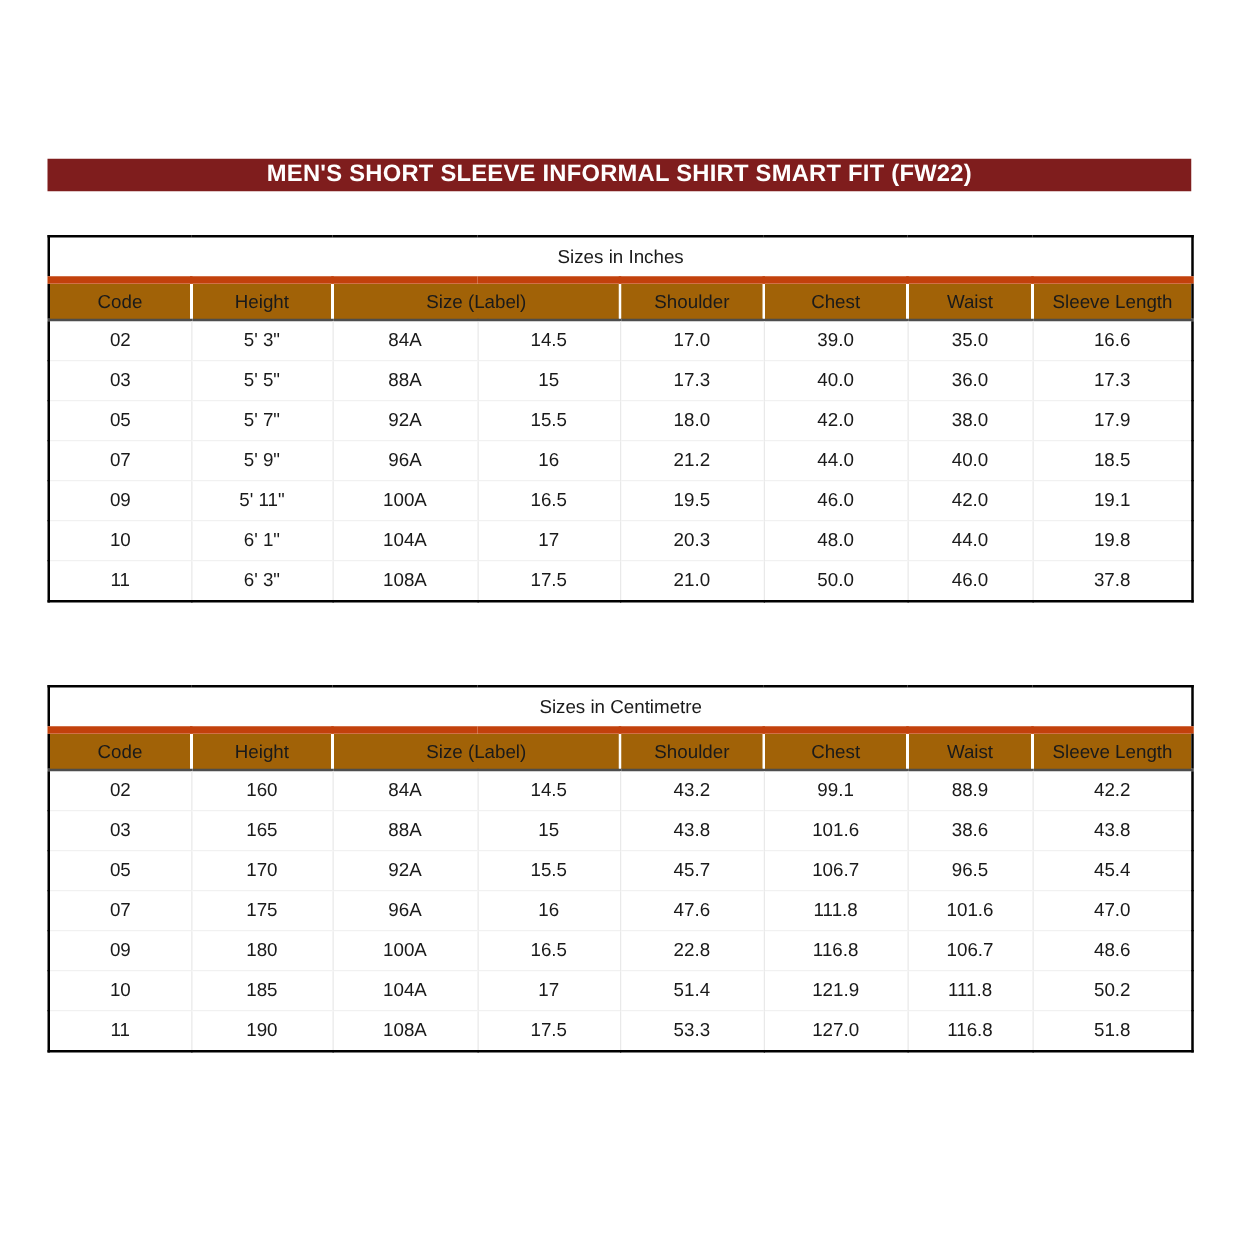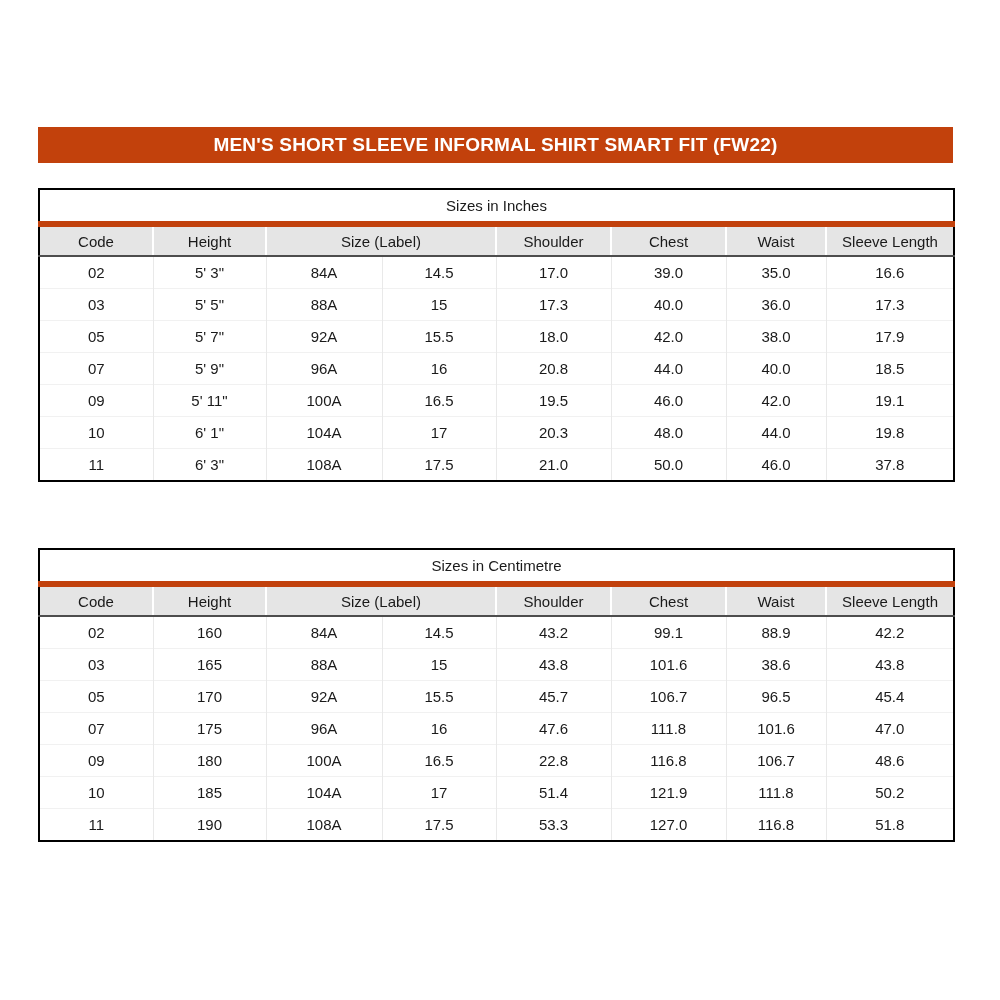--- a/index.html
+++ b/index.html
@@ -13,22 +13,22 @@
     position: relative;
     font-family: "Liberation Sans", sans-serif;
     color: #1a1a1a;
   }
 
   .banner {
     position: absolute;
     left: 38px;
     top: 127px;
     width: 915px;
-    height: 36px;
-    background: #c2410c;
+    height: 26px;
+    background: #7f1d1d;
     color: #ffffff;
     display: flex;
     align-items: center;
     justify-content: center;
     font-size: 19px;
     font-weight: bold;
     letter-spacing: 0.2px;
   }
 
   .size-table {
@@ -55,21 +55,21 @@
 
   .title-row th {
     height: 31px;
     background: #ffffff;
     border-bottom: 6px solid #c2410c;
     font-size: 15px;
   }
 
   .header-row th {
     height: 28px;
-    background: #e5e5e5;
+    background: #a16207;
     border-bottom: 2px solid #4d4d4d;
     border-left: 2px solid #ffffff;
     font-size: 15px;
   }
   .header-row th:first-child { border-left: none; }
 
   .size-table tbody td {
     height: 31px;
     background: #ffffff;
     border-left: 1px solid #e9e9e9;
@@ -140,21 +140,21 @@
         <td>18.0</td>
         <td>42.0</td>
         <td>38.0</td>
         <td>17.9</td>
       </tr>
       <tr>
         <td>07</td>
         <td>5' 9"</td>
         <td>96A</td>
         <td>16</td>
-        <td>20.8</td>
+        <td>21.2</td>
         <td>44.0</td>
         <td>40.0</td>
         <td>18.5</td>
       </tr>
       <tr>
         <td>09</td>
         <td>5' 11"</td>
         <td>100A</td>
         <td>16.5</td>
         <td>19.5</td>

